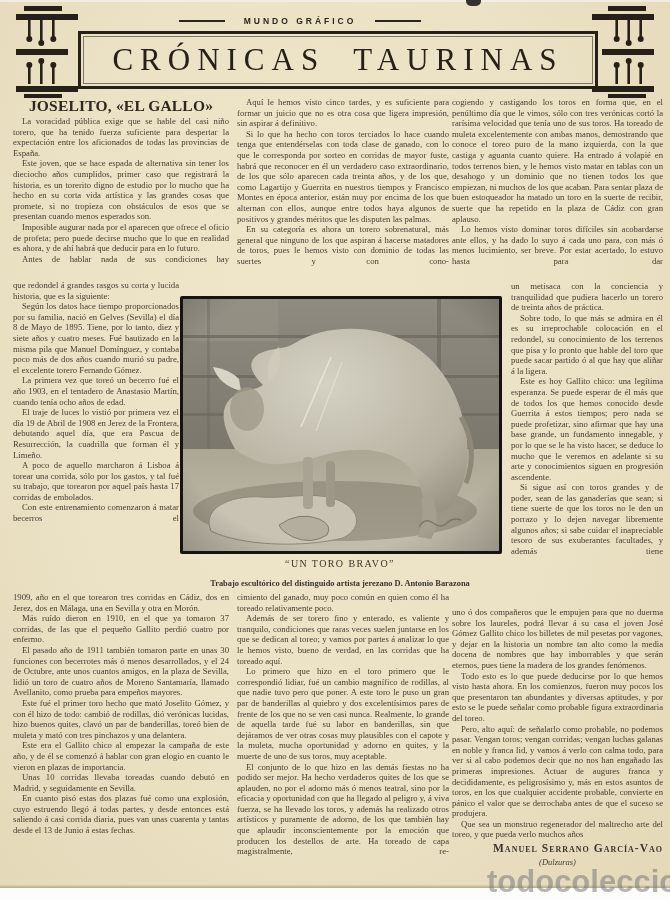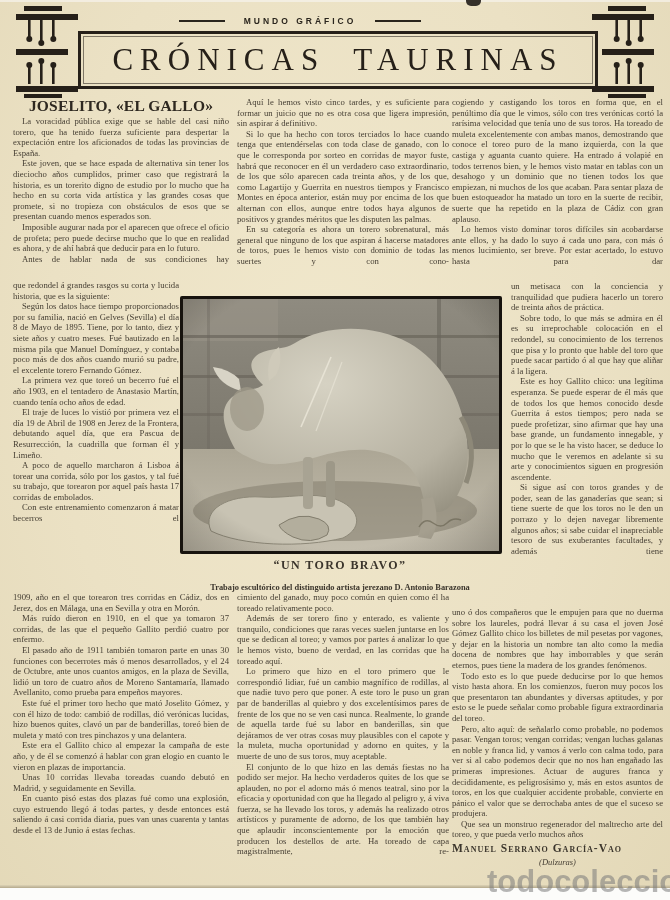--- a/index.html
+++ b/index.html
@@ -38,24 +38,24 @@
   #col2b{left:237px;top:592px;width:212px;height:282px;}
   #col3a{left:452px;top:97px;width:211px;height:184px;}
   #col3b{left:511px;top:281px;width:152px;height:326px;}
   #col3c{left:452px;top:607px;width:211px;height:234px;}
   
   .photo{position:absolute;left:180px;top:296px;width:316px;height:252px;margin:0;
     border:3px solid #17130e;border-radius:2px;box-shadow:inset 0 0 0 1px rgba(240,235,220,.35);
     overflow:hidden;background:#8d897e;}
   .photo svg{display:block;}
   .caption{position:absolute;left:160px;top:558px;width:360px;text-align:center;color:#3b352c;}
-  .cap1{font-size:12px;font-weight:700;letter-spacing:1.4px;}
+  .cap1{font-size:10px;font-weight:400;letter-spacing:1.4px;}
   .cap2{font-size:8.4px;font-weight:700;margin-top:10px;}
   
-  .signature{position:absolute;left:452px;top:842px;width:211px;text-align:left;
+  .signature{position:absolute;left:452px;top:842px;width:211px;text-align:right;
     font-variant:small-caps;font-weight:700;font-size:11.5px;letter-spacing:1px;color:#3b352c;white-space:nowrap;}
   .alias{position:absolute;left:452px;top:857px;width:211px;text-align:center;
     font-style:italic;font-size:8.5px;color:#453e33;}
   
   .page-edge{position:absolute;left:0;top:885px;width:670px;height:3px;
     background:linear-gradient(#ddd3b6,#b4a98c);}
   .below{position:absolute;left:0;top:888px;width:670px;height:12px;background:#fcfcfa;}
   .watermark{position:absolute;left:487px;top:864px;font-family:"Liberation Sans","DejaVu Sans",sans-serif;
     font-weight:700;font-size:31px;letter-spacing:0px;color:rgba(122,122,122,.55);white-space:nowrap;}
 </style>

